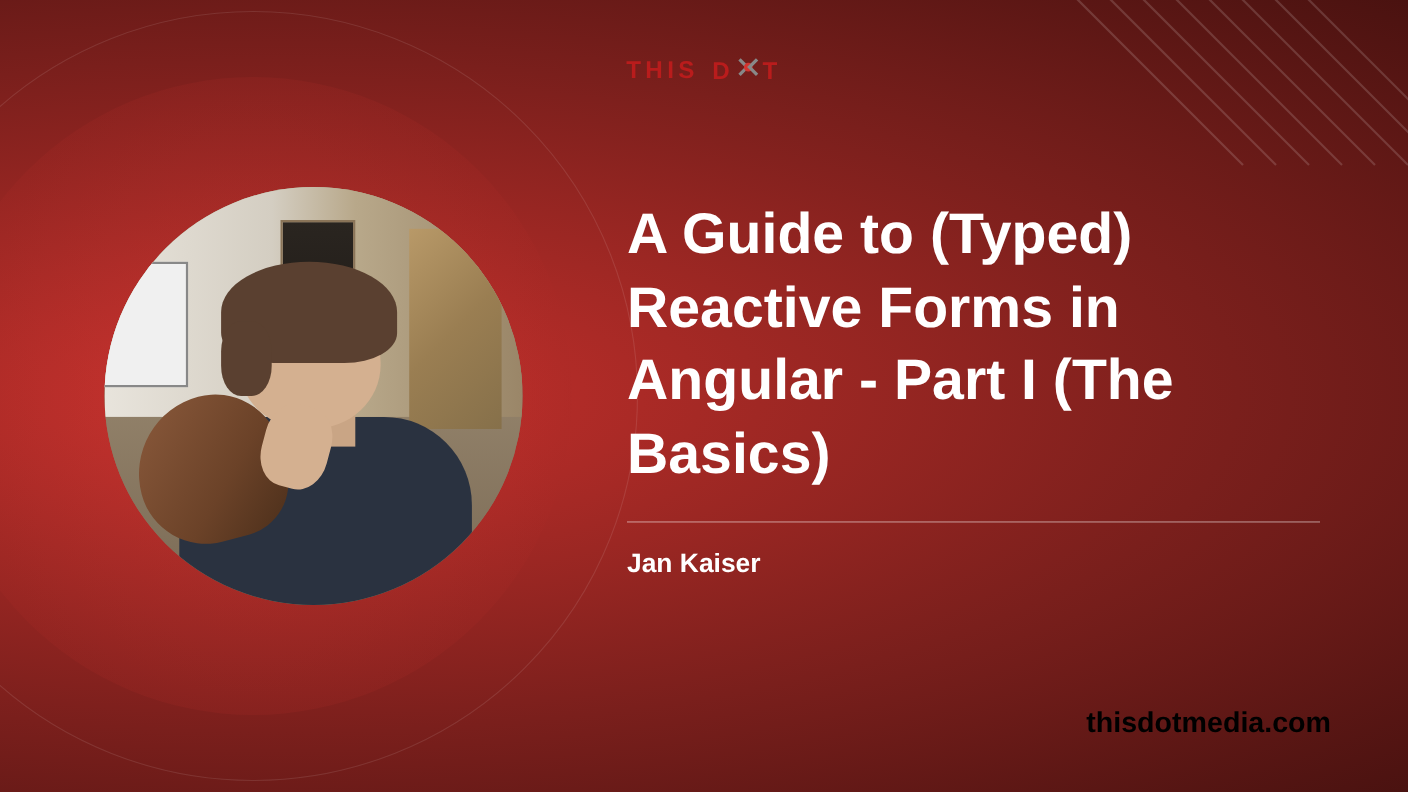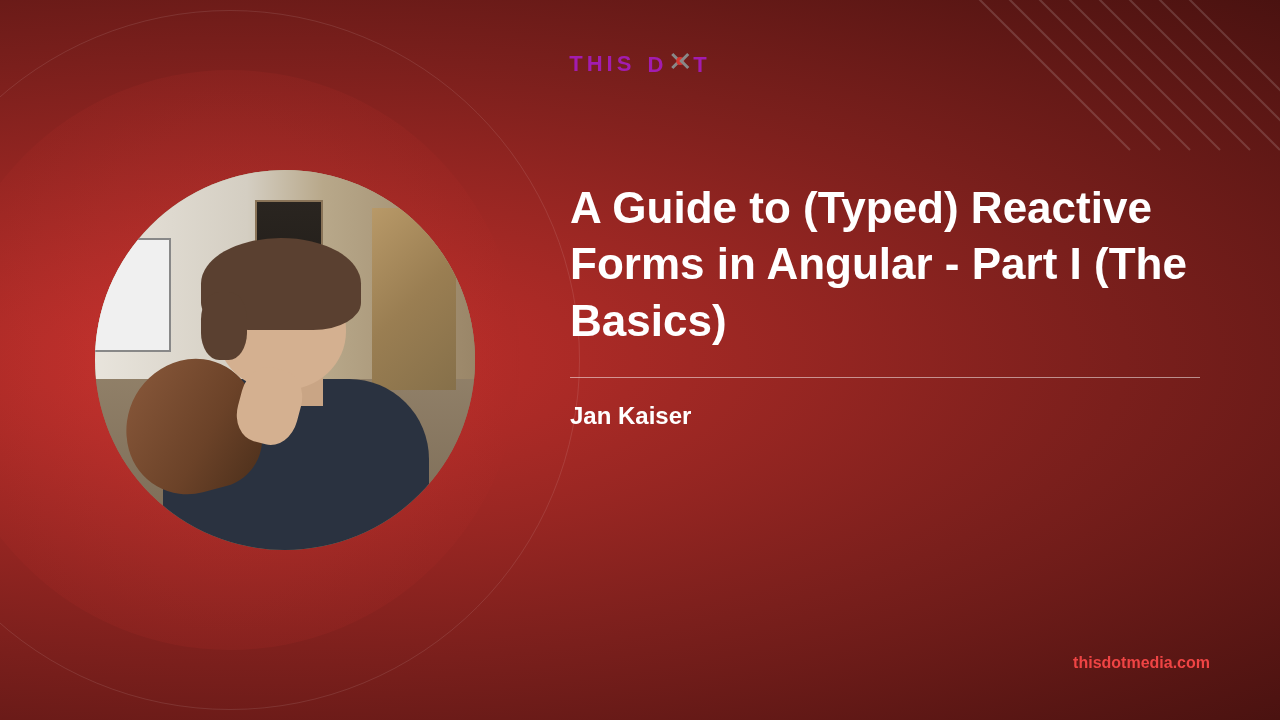--- a/index.html
+++ b/index.html
@@ -54,21 +54,21 @@
     }
     
     .logo {
       position: absolute;
       top: 50px;
       left: 50%;
       transform: translateX(-50%);
       display: flex;
       align-items: center;
       gap: 12px;
-      color: #a21caf;
+      color: #b91c1c;
       font-weight: 700;
       font-size: 22px;
       letter-spacing: 4px;
     }
     
     .logo-dot {
       display: inline-flex;
       align-items: center;
       margin: 0 2px;
     }
@@ -208,43 +208,43 @@
     
     .content {
       position: absolute;
       left: 570px;
       top: 180px;
       right: 80px;
       color: #ffffff;
     }
     
     .title {
-      font-size: 44px;
+      font-size: 52px;
       font-weight: 700;
       line-height: 1.28;
       margin-bottom: 28px;
     }
     
     .divider {
       height: 1px;
       background: rgba(255, 255, 255, 0.5);
       margin-bottom: 24px;
     }
     
     .author {
       font-size: 24px;
       font-weight: 700;
     }
     
     .footer-url {
       position: absolute;
       bottom: 48px;
       right: 70px;
-      color: #ef4444;
-      font-size: 16px;
+      color: #000000;
+      font-size: 26px;
       font-weight: 600;
     }
   </style>
 </head>
 <body>
 
 <svg class="diagonal-lines">
   <line x1="100" y1="0" x2="300" y2="200"></line>
   <line x1="130" y1="0" x2="330" y2="200"></line>
   <line x1="160" y1="0" x2="360" y2="200"></line>

